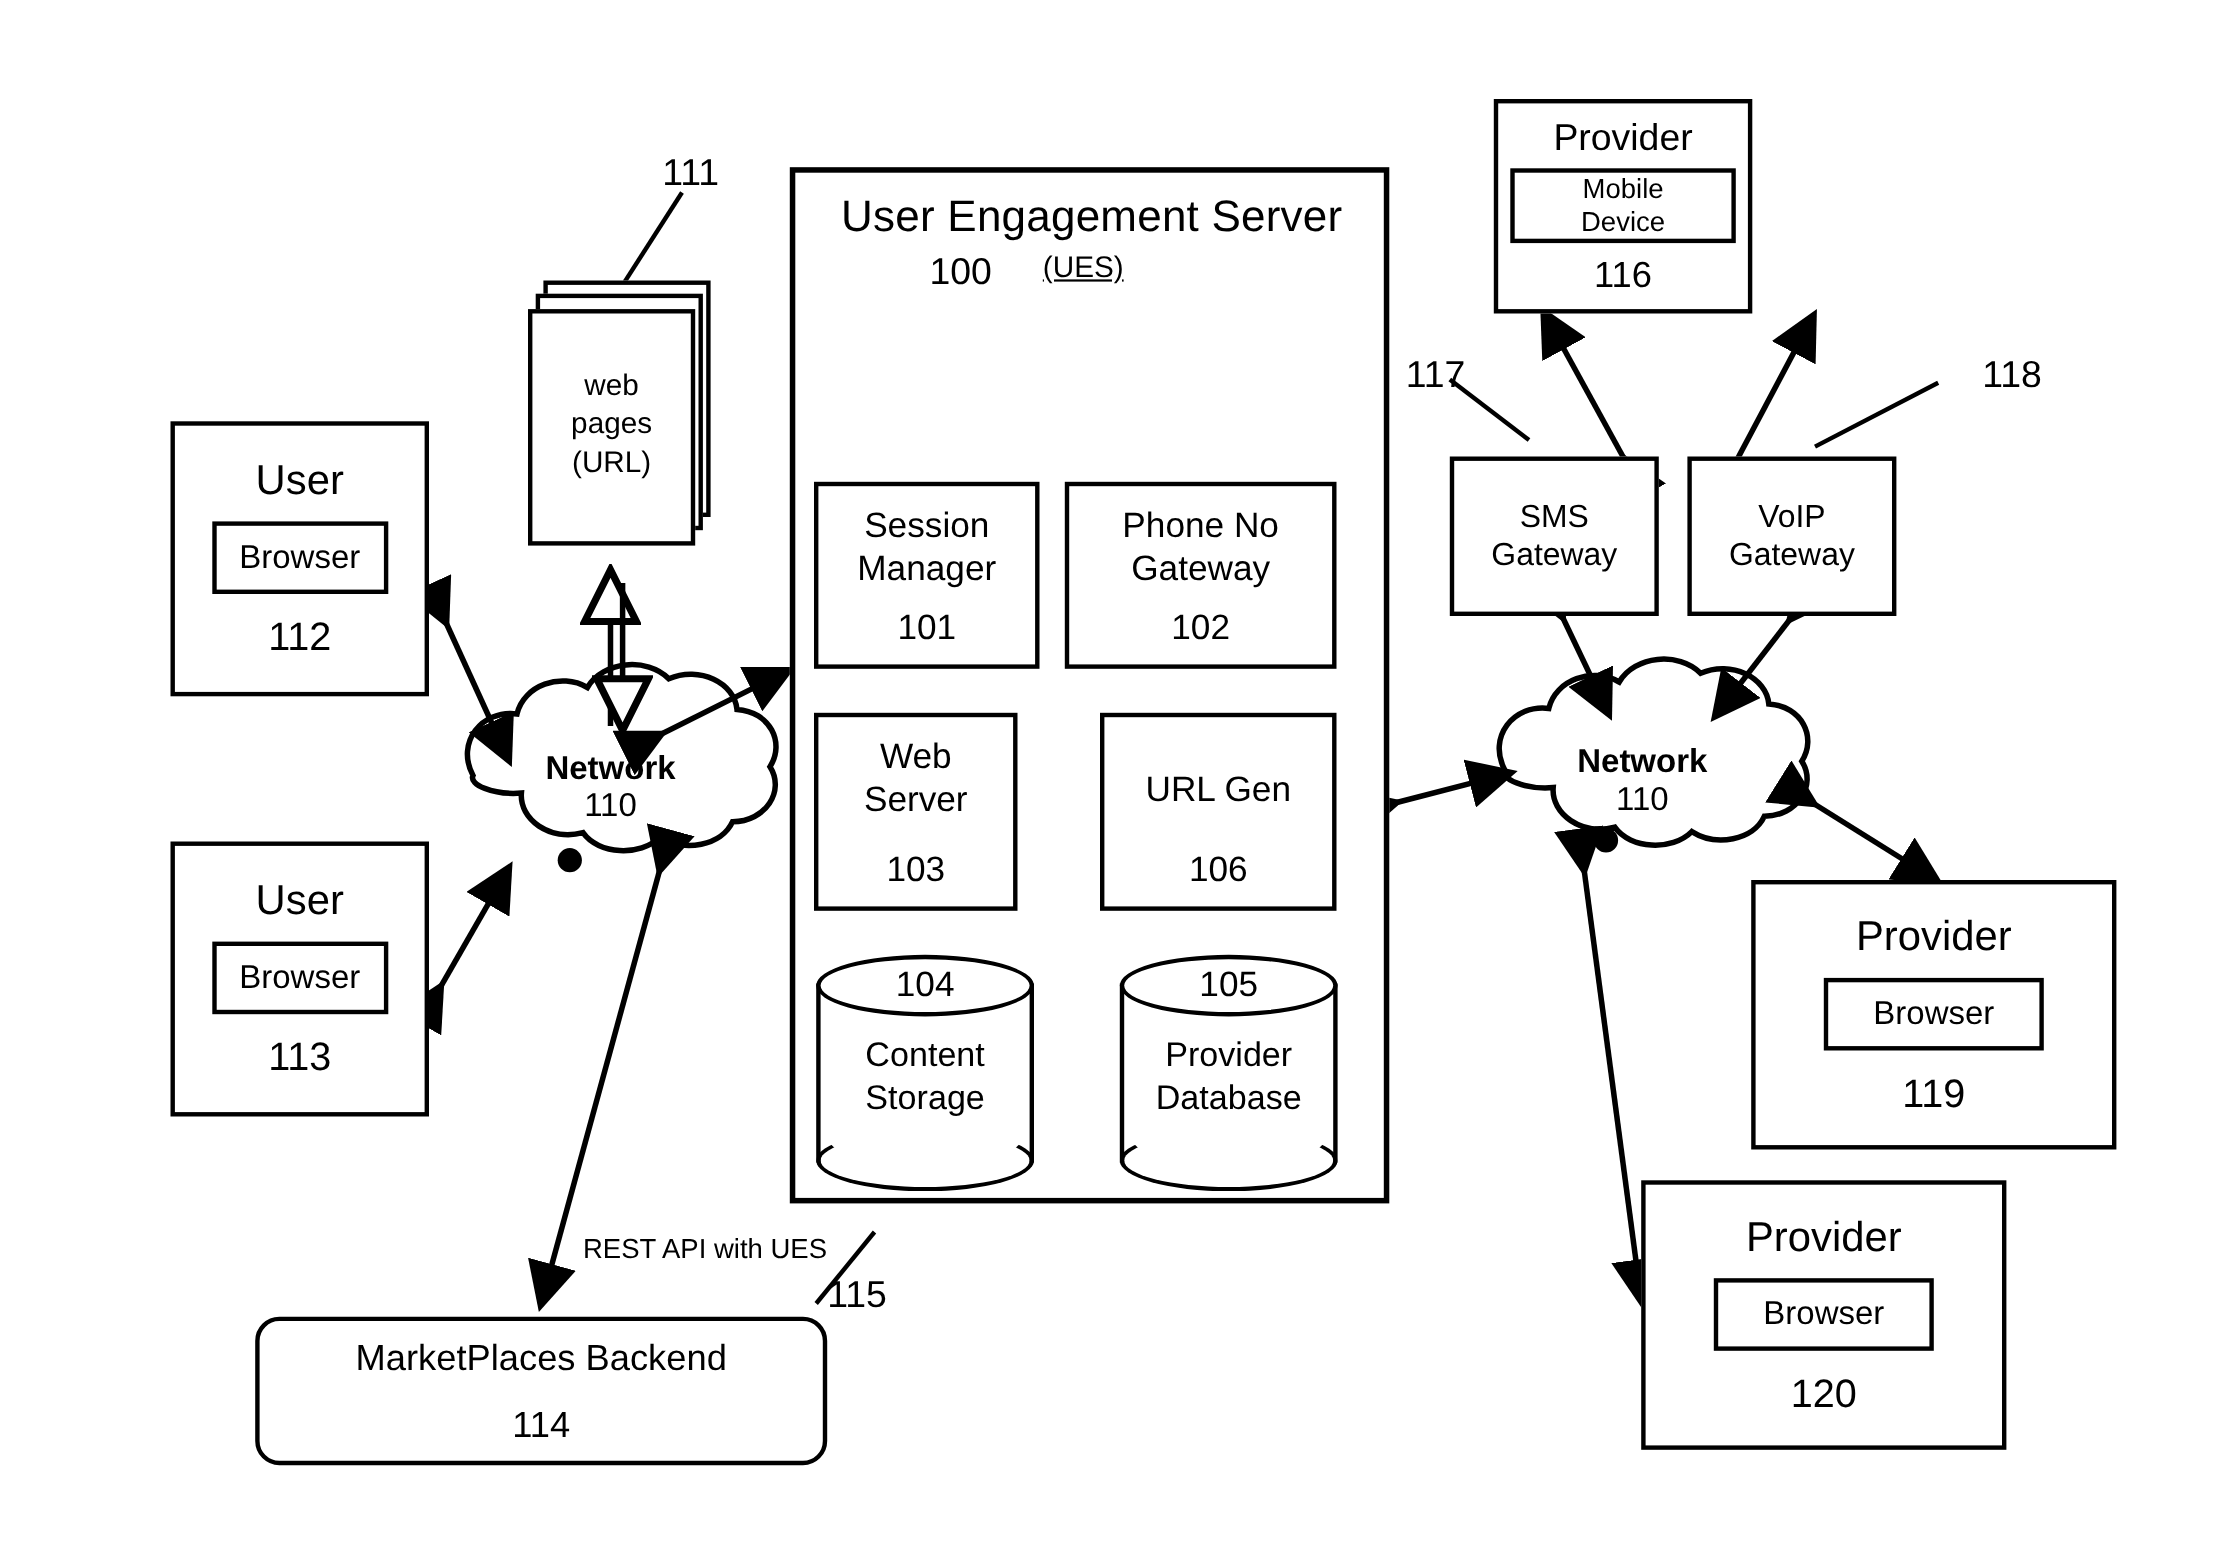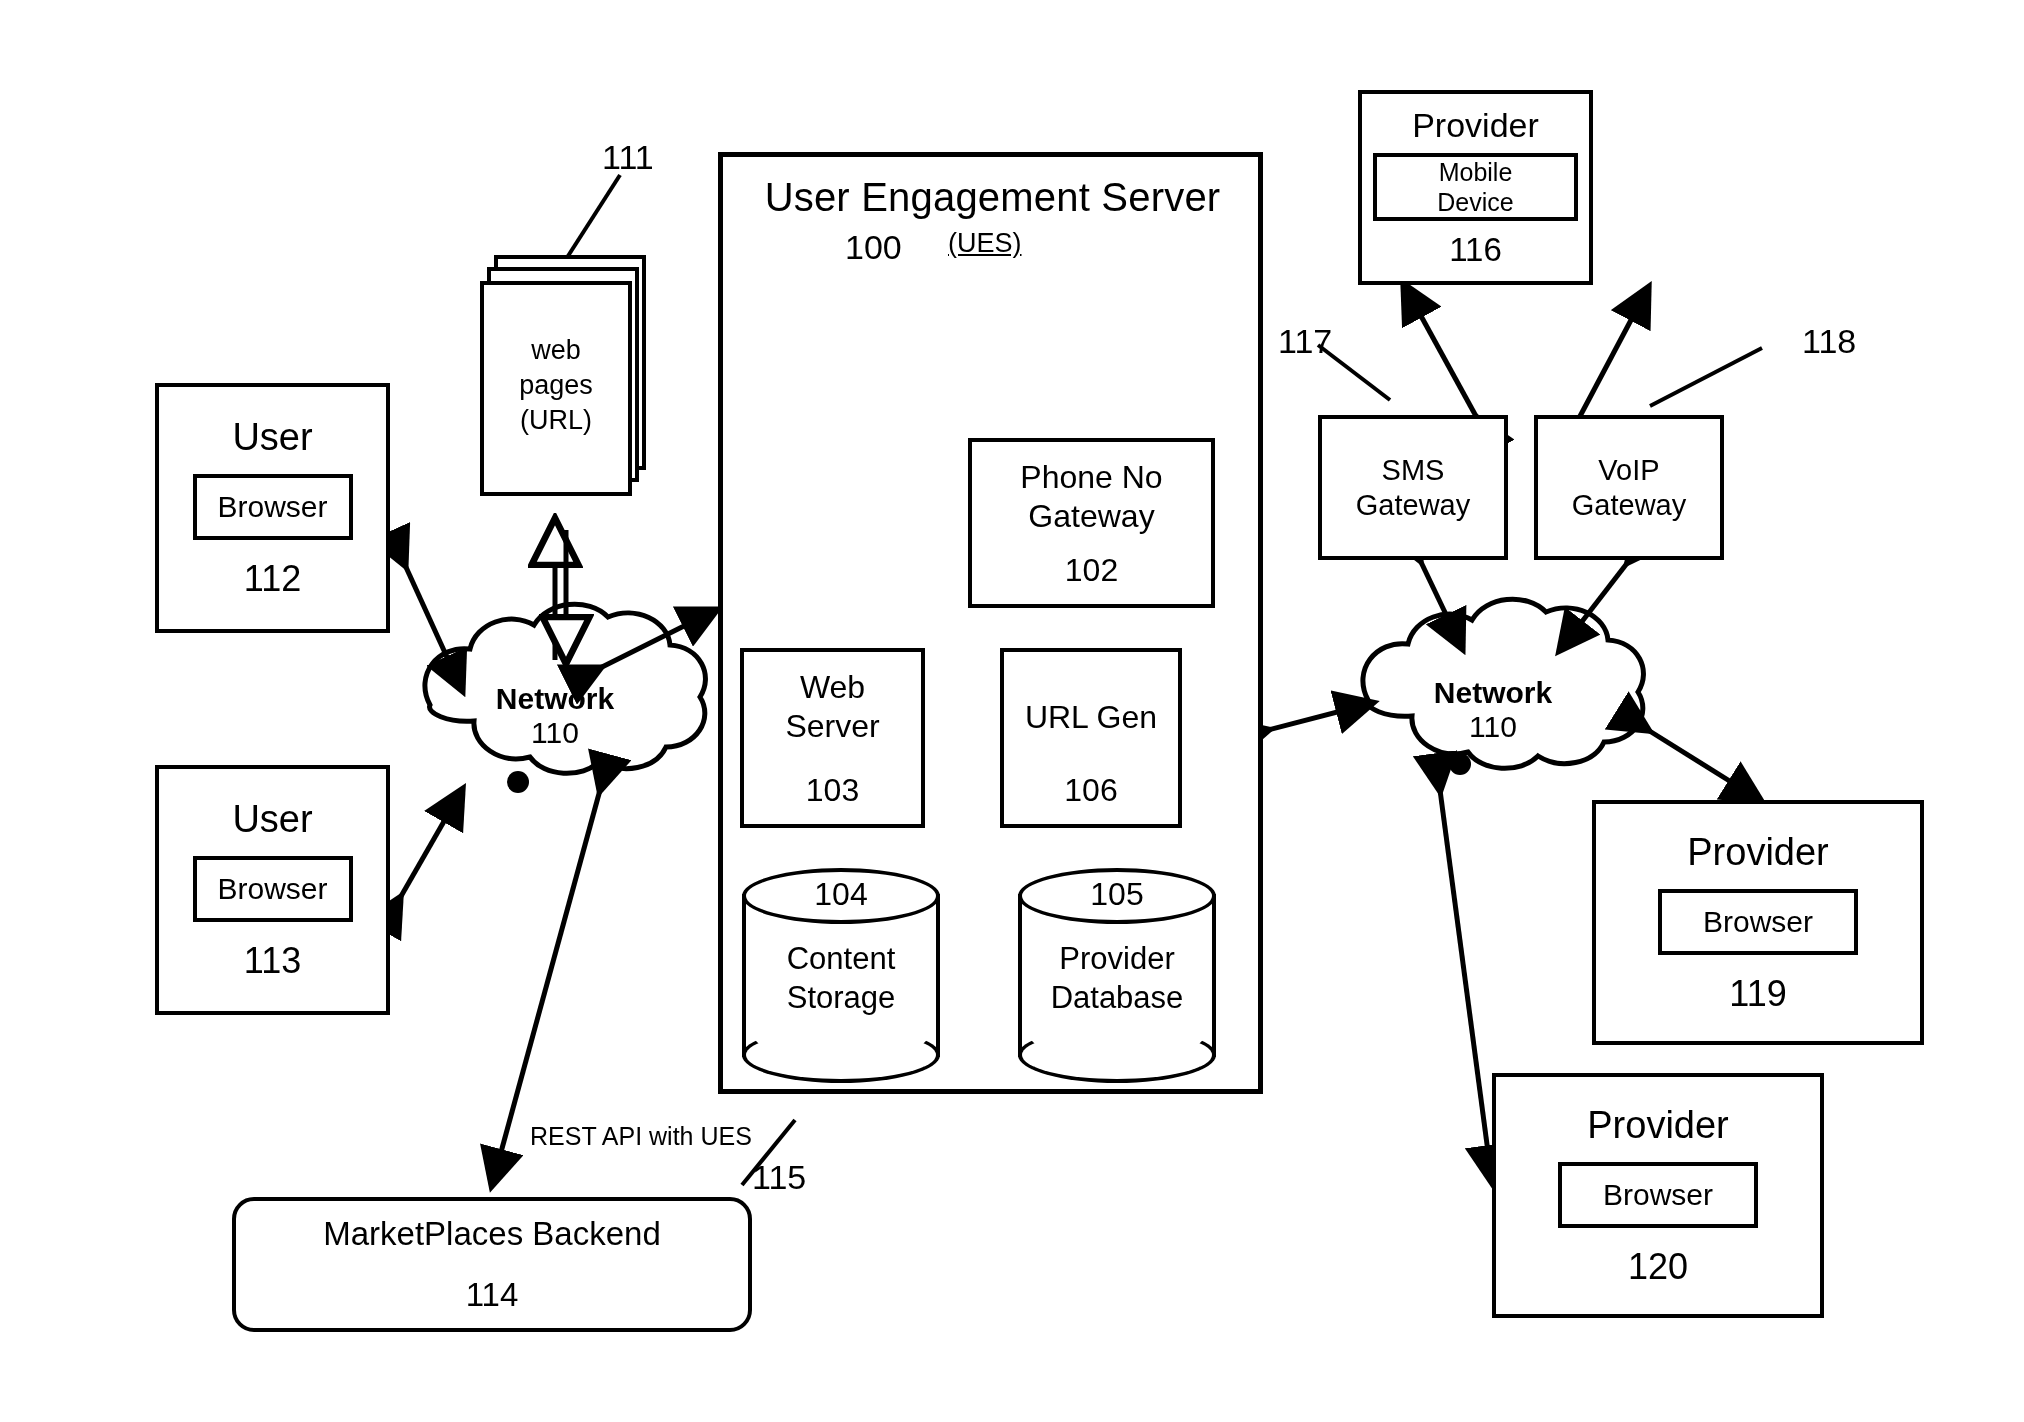--- a/index.html
+++ b/index.html
@@ -246,34 +246,39 @@
       <span class="cnum2">110</span>
     </div>
   </div>
 
   <div id="ues-frame"></div>
   <div id="ues-title">User Engagement Server</div>
   <div id="ues-num">100</div>
   <div id="ues-abbr">(UES)</div>
 
 
+  <div class="mod" style="left:740px; top:438px; width:205px; height:170px;">
+    <div>Session</div>
+    <div>Manager</div>
+    <div class="mnum">101</div>
+  </div>
 
   <div class="mod" style="left:968px; top:438px; width:247px; height:170px;align-items:center;">
     <div>Phone No</div>
     <div>Gateway</div>
     <div class="mnum">102</div>
   </div>
 
   <div class="mod" style="left:740px; top:648px; width:185px; height:180px;">
     <div>Web</div>
     <div>Server</div>
     <div class="mnum">103</div>
   </div>
 
-  <div class="mod" style="left:1000px; top:648px; width:182px; height:180px; padding-top:46px;">
+  <div class="mod" style="left:1000px; top:648px; width:215px; height:180px; padding-top:46px;">
     <div>URL Gen</div>
     <div class="mnum">106</div>
   </div>
 
   <div class="cyl" style="left:742px; top:868px; width:198px; height:215px;">
     <div class="body"></div>
     <div class="bot-e"></div>
     <div class="top-e"></div>
     <div class="cnum">104</div>
     <div class="clab">

